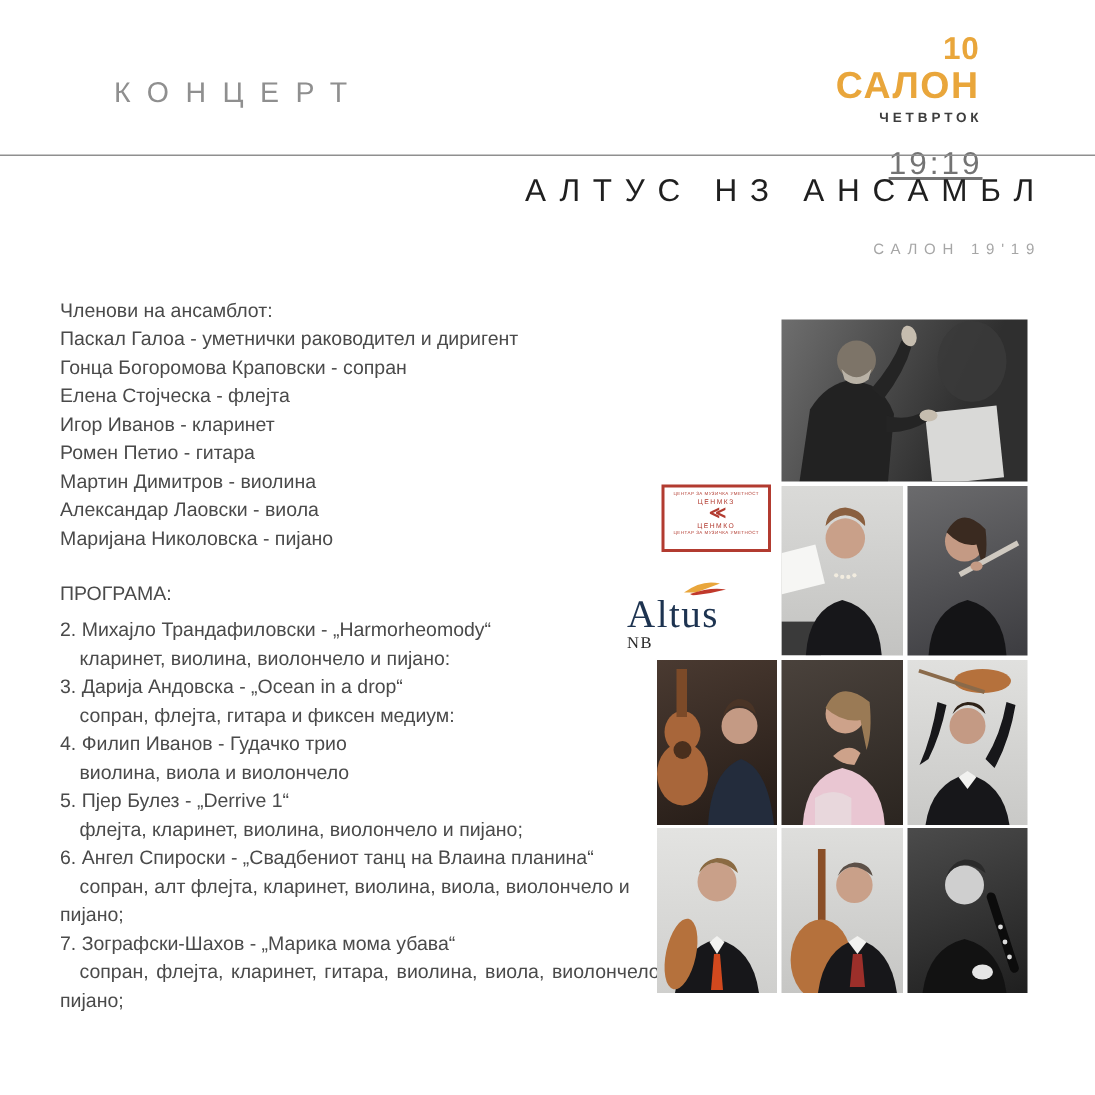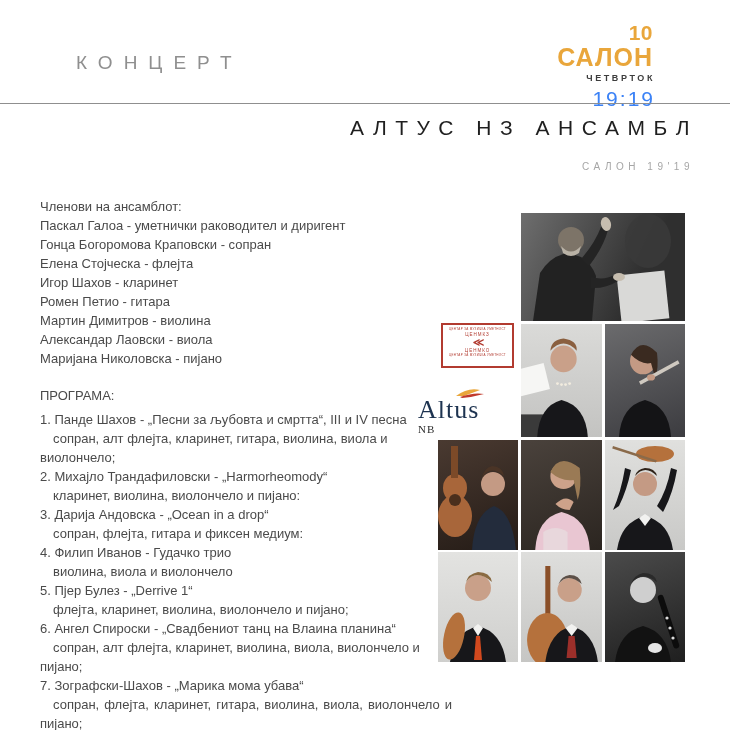--- a/index.html
+++ b/index.html
@@ -11,21 +11,21 @@
   .concert-label{
     position:absolute;left:76px;top:52px;
     font-size:19px;font-weight:400;letter-spacing:11px;color:#8f8f8f;
   }
   .date-block{
     position:absolute;right:77px;top:22px;text-align:right;line-height:1.06;
   }
   .date-day{font-size:21px;font-weight:700;color:#E9A63B;letter-spacing:.5px;}
   .date-month{font-size:25px;font-weight:700;color:#E9A63B;letter-spacing:1px;}
   .date-weekday{font-size:9px;font-weight:700;color:#3d3d3d;letter-spacing:2.6px;margin-top:3px;margin-right:-2px;}
-  .date-time{font-size:21px;font-weight:400;color:#3b82f6;letter-spacing:2px;margin-top:5px;margin-right:-2px;}
+  .date-time{font-size:21px;font-weight:400;color:#737373;letter-spacing:2px;margin-top:16px;margin-right:-2px;text-decoration:underline;}
   .separator{position:absolute;left:0;top:103px;width:730px;height:1px;background:#8f8f8f;}
   
   .title-block{position:absolute;right:40px;top:116px;text-align:right;}
   .main-title{font-size:21px;font-weight:500;color:#1f1f1f;letter-spacing:8.5px;margin-right:-8px;white-space:nowrap;}
   .venue{font-size:10px;font-weight:400;color:#a6a6a6;letter-spacing:4.5px;margin-top:21px;margin-right:-4px;}
   
   .left-col{position:absolute;left:40px;top:197px;width:412px;font-size:13px;line-height:19px;color:#4a4a4a;}
   .members div{white-space:nowrap;}
   .program-heading{margin-top:18px;}
   .program{margin-top:5px;}
@@ -78,34 +78,30 @@
     <div class="main-title">АЛТУС НЗ АНСАМБЛ</div>
     <div class="venue">САЛОН 19'19</div>
   </div>
 
   <div class="left-col">
     <div class="members">
       <div>Членови на ансамблот:</div>
       <div>Паскал Галоа - уметнички раководител и диригент</div>
       <div>Гонца Богоромова Краповски - сопран</div>
       <div>Елена Стојческа - флејта</div>
-      <div>Игор Шахов - кларинет</div>
+      <div>Игор Иванов - кларинет</div>
       <div>Ромен Петио - гитара</div>
       <div>Мартин Димитров - виолина</div>
       <div>Александар Лаовски - виола</div>
       <div>Маријана Николовска - пијано</div>
     </div>
 
     <div class="program-heading">ПРОГРАМА:</div>
 
     <div class="program">
-      <div class="p-item">
-        <div class="p-title">1. Панде Шахов - „Песни за љубовта и смртта“, III и IV песна</div>
-        <div class="p-detail">сопран, алт флејта, кларинет, гитара, виолина, виола и виолончело;</div>
-      </div>
       <div class="p-item">
         <div class="p-title">2. Михајло Трандафиловски - „Harmorheomody“</div>
         <div class="p-detail">кларинет, виолина, виолончело и пијано:</div>
       </div>
       <div class="p-item">
         <div class="p-title">3. Дарија Андовска - „Ocean in a drop“</div>
         <div class="p-detail">сопран, флејта, гитара и фиксен медиум:</div>
       </div>
       <div class="p-item">
         <div class="p-title">4. Филип Иванов - Гудачко трио</div>

